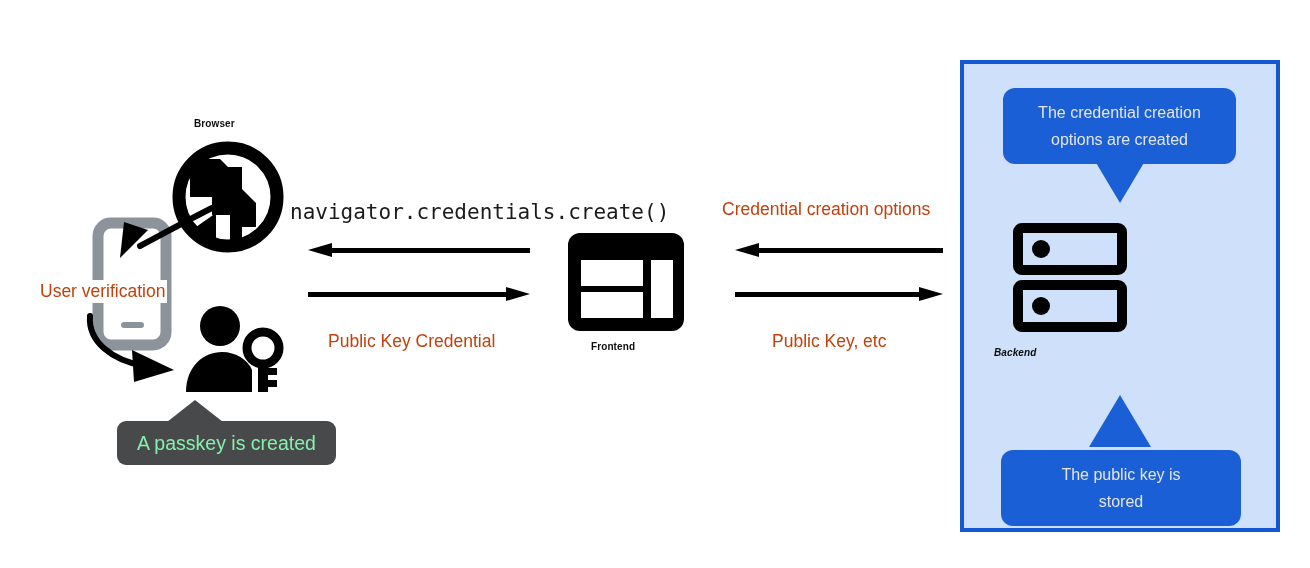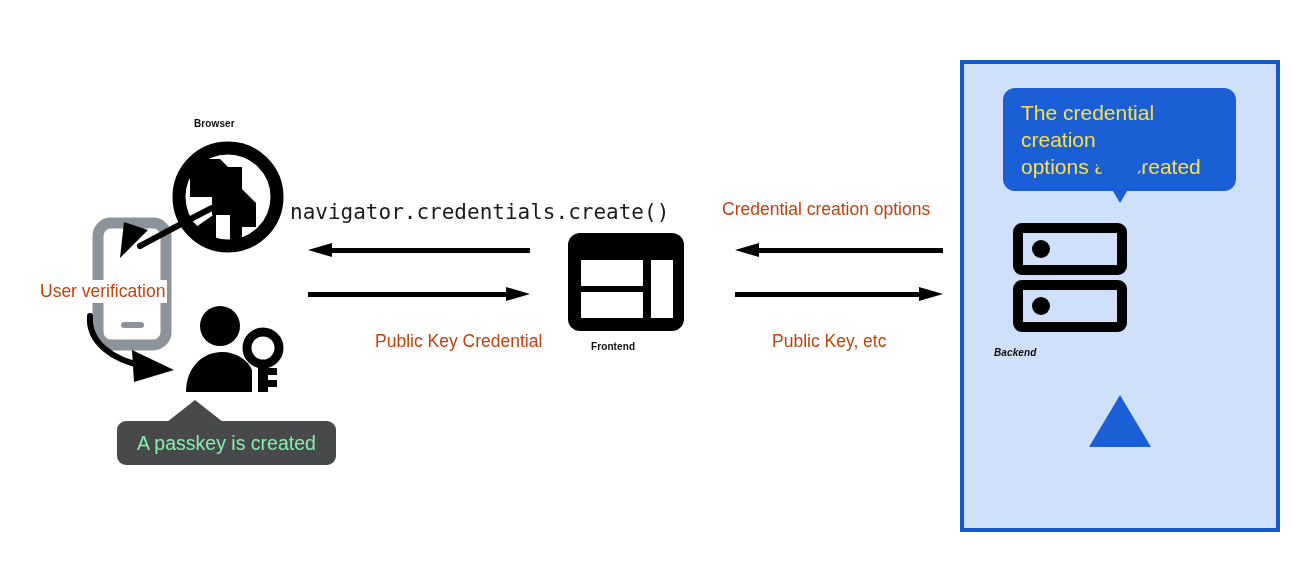--- a/index.html
+++ b/index.html
@@ -51,23 +51,24 @@
     height: 472px;
     background: #cfe0fb;
     border: 4px solid #1259cf;
     box-sizing: border-box;
   }
 
   
   .callout {
     background: #1a5fd6;
     border-radius: 12px;
-    color: #fde047;
-    font-size: 21px;
+    color: #e5e5e5;
+    font-size: 16px;
     line-height: 27px;
+    text-align: center;
     padding: 11px 18px;
     box-sizing: border-box;
   }
   .callout-tip {
     width: 0; height: 0;
     border-left: 31px solid transparent;
     border-right: 31px solid transparent;
   }
   .tip-down { border-top: 52px solid #1a5fd6; }
   .tip-up   { border-bottom: 52px solid #1a5fd6; }
@@ -129,20 +130,26 @@
     <svg width="110" height="105" viewBox="0 0 110 105" aria-hidden="true">
       <rect x="3" y="3" width="104" height="42" rx="4" fill="none" stroke="#000" stroke-width="10"></rect>
       <circle cx="26" cy="24" r="9" fill="#000"></circle>
       <rect x="3" y="60" width="104" height="42" rx="4" fill="none" stroke="#000" stroke-width="10"></rect>
       <circle cx="26" cy="81" r="9" fill="#000"></circle>
     </svg>
   </div>
   <div class="abs label-bold" style="left:994px; top:347px;font-style:italic;">Backend</div>
 
   <div class="abs callout-tip tip-up" style="left:1089px; top:395px;"></div>
+  <div class="abs" style="left:1001px; top:450px; width:240px;">
+    <div class="callout">
+      <div>The public key is</div>
+      <div>stored</div>
+    </div>
+  </div>
 
   <div class="abs label-bold" style="left:194px; top:118px;">Browser</div>
   <div class="abs" style="left:172px; top:141px;">
     <svg width="112" height="112" viewBox="0 0 112 112" aria-hidden="true">
       <circle cx="56" cy="56" r="49" fill="none" stroke="#000" stroke-width="13"></circle>
       <path d="M18 33 L18 56 L40 56 L40 74 L58 74 L58 100 L70 100 L70 86 L84 86 L84 62 L70 48 L70 26 L56 26 L48 18 L30 18 Z" fill="#000"></path>
       <path d="M24 86 L44 72 L44 100 Z" fill="#000"></path>
     </svg>
   </div>
 
@@ -198,21 +205,21 @@
   <div class="abs arrow-row" style="left:308px; top:243px; width:222px;">
     <div class="arrow-line" style="left:20px; right:0; width:202px;"></div>
     <div class="arrow-head head-left"></div>
   </div>
 
   <div class="abs arrow-row" style="left:308px; top:287px; width:222px;">
     <div class="arrow-line" style="left:0; width:202px;"></div>
     <div class="arrow-head head-right"></div>
   </div>
 
-  <div class="abs label-plain" style="left:328px; top:331px;margin-left:47px;">Public Key Credential</div>
+  <div class="abs label-plain" style="left:328px; top:331px;">Public Key Credential</div>
 
   <div class="abs label-plain" style="left:722px; top:199px;">Credential creation options</div>
 
   <div class="abs arrow-row" style="left:735px; top:243px; width:208px;">
     <div class="arrow-line" style="left:20px; width:188px;"></div>
     <div class="arrow-head head-left"></div>
   </div>
 
   <div class="abs arrow-row" style="left:735px; top:287px; width:208px;">
     <div class="arrow-line" style="left:0; width:188px;"></div>

